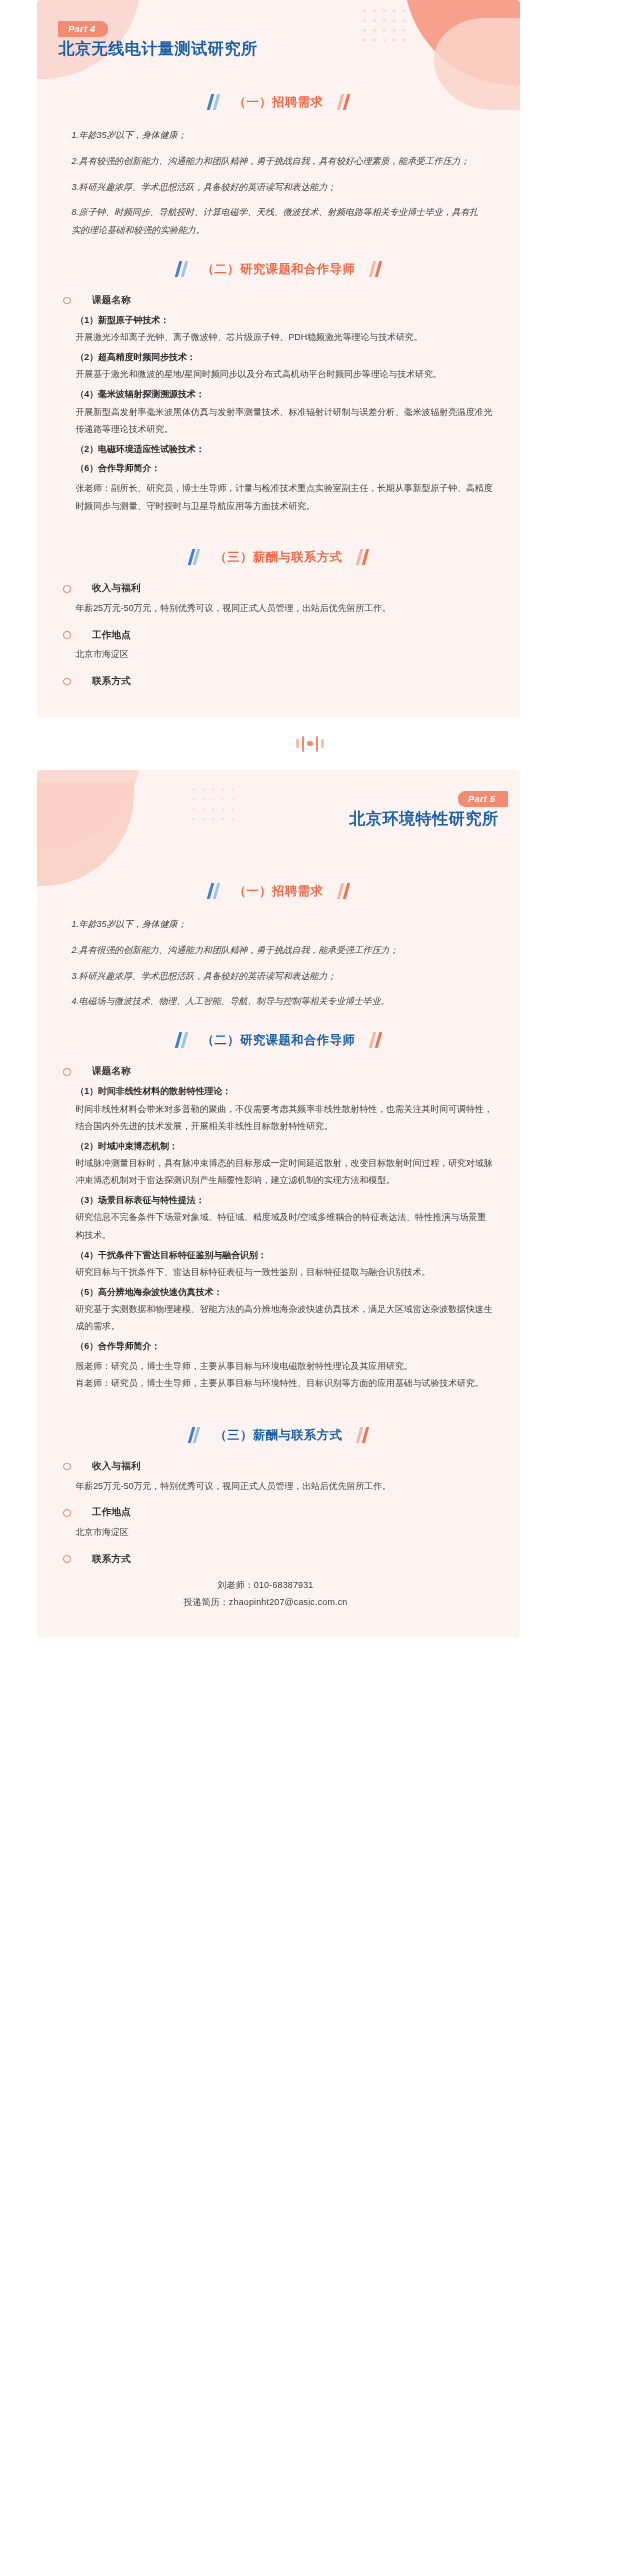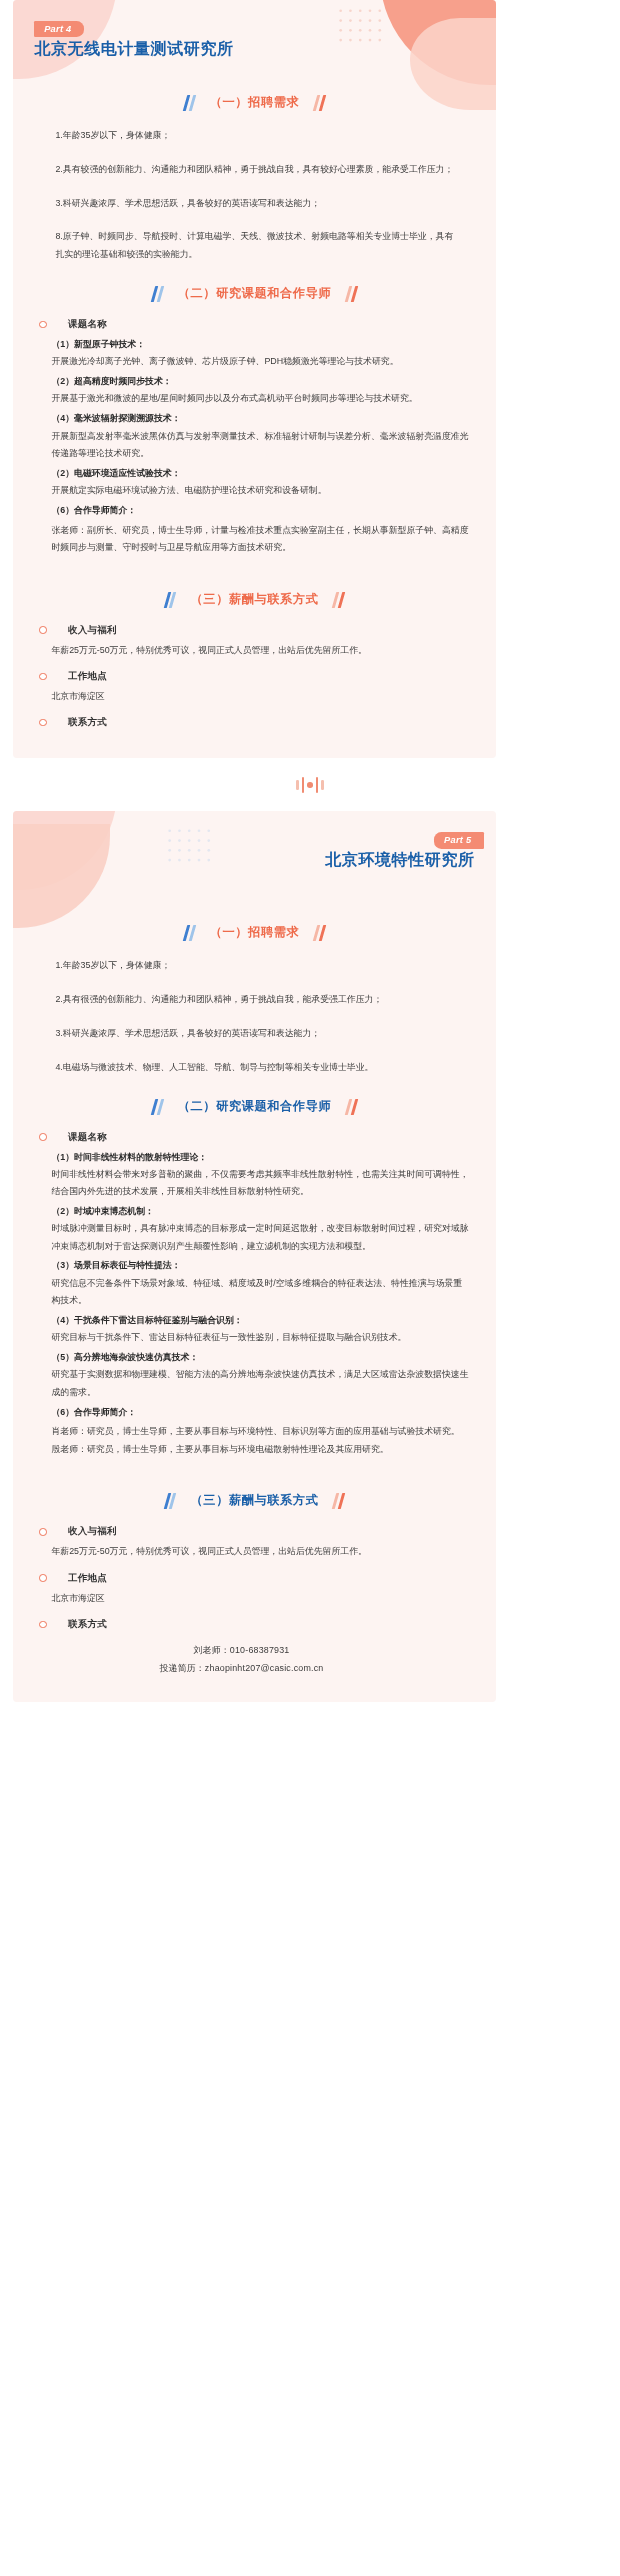--- a/index.html
+++ b/index.html
@@ -18,20 +18,21 @@
     margin: 0 auto;
     position: relative;
   }
 
   
   .section {
     position: relative;
     width: 509px;
     background: #ffffff;
     overflow: hidden;
+    padding-left: 24px;
   }
   .card {
     position: relative;
     margin: 0 13.4px;
     background: #fdf4f2;
     border-radius: 3.7px;
     padding: 0 0 24.4px 0;
     overflow: hidden;
   }
   .card.first { padding-top: 73px; }
@@ -102,21 +103,21 @@
     z-index: 4;
   }
   .institute-title.right {
     left: auto;
     right: 21px;
   }
 
   
   .head-wrap {
     display: flex;
-    align-items: flex-end;
+    align-items: flex-start;
     justify-content: center;
     gap: 16px;
     margin: 21px 0 16px 0;
   }
   .slashes {
     display: flex;
     gap: 2.4px;
     align-items: center;
   }
   .slash {
@@ -139,21 +140,21 @@
   }
   .head-text.blue { color: #1a5fa8; }
 
   
   .body-block {
     padding: 0 26px;
     font-size: 8.9px;
     line-height: 2.0;
     color: #3b3b3b;
   }
-  .body-block p { margin: 16px; }
+  .body-block p { margin: 8px; font-style: italic; }
 
   
   .sub-head {
     display: flex;
     align-items: center;
     gap: 21px;
     padding: 0 26px;
     margin: 11px 0 4.9px 0;
   }
   .sub-dot {
@@ -307,21 +308,20 @@
       <div class="item">
         <span class="it-title">（2）超高精度时频同步技术：</span>
         <span class="it-body">开展基于激光和微波的星地/星间时频同步以及分布式高机动平台时频同步等理论与技术研究。</span>
       </div>
       <div class="item">
         <span class="it-title">（4）毫米波辐射探测溯源技术：</span>
         <span class="it-body">开展新型高发射率毫米波黑体仿真与发射率测量技术、标准辐射计研制与误差分析、毫米波辐射亮温度准光传递路等理论技术研究。</span>
       </div>
       <div class="item">
         <span class="it-title">（2）电磁环境适应性试验技术：</span>
-        <span class="it-body">开展航定实际电磁环境试验方法、电磁防护理论技术研究和设备研制。</span>
       </div>
       <div class="item">
         <span class="it-title">（6）合作导师简介：</span>
       </div>
       <div class="plain-line">张老师：副所长、研究员，博士生导师，计量与检准技术重点实验室副主任，长期从事新型原子钟、高精度时频同步与测量、守时授时与卫星导航应用等方面技术研究。</div>
 
       <div class="gap-md"></div>
 
       <div class="head-wrap">
         <span class="slashes">
@@ -451,22 +451,22 @@
         <span class="it-title">（4）干扰条件下雷达目标特征鉴别与融合识别：</span>
         <span class="it-body">研究目标与干扰条件下、雷达目标特征表征与一致性鉴别，目标特征提取与融合识别技术。</span>
       </div>
       <div class="item">
         <span class="it-title">（5）高分辨地海杂波快速仿真技术：</span>
         <span class="it-body">研究基于实测数据和物理建模、智能方法的高分辨地海杂波快速仿真技术，满足大区域雷达杂波数据快速生成的需求。</span>
       </div>
       <div class="item">
         <span class="it-title">（6）合作导师简介：</span>
       </div>
+      <div class="plain-line">殷老师：研究员，博士生导师，主要从事目标与环境电磁散射特性理论及其应用研究。</div>
       <div class="plain-line">肖老师：研究员，博士生导师，主要从事目标与环境特性、目标识别等方面的应用基础与试验技术研究。</div>
-      <div class="plain-line">殷老师：研究员，博士生导师，主要从事目标与环境电磁散射特性理论及其应用研究。</div>
 
       <div class="gap-md"></div>
 
       <div class="head-wrap">
         <span class="slashes">
           <i class="slash s-blue"></i>
             <i class="slash s-lblue"></i>
         </span>
         <span class="head-text blue">（三）薪酬与联系方式</span>
         <span class="slashes">

